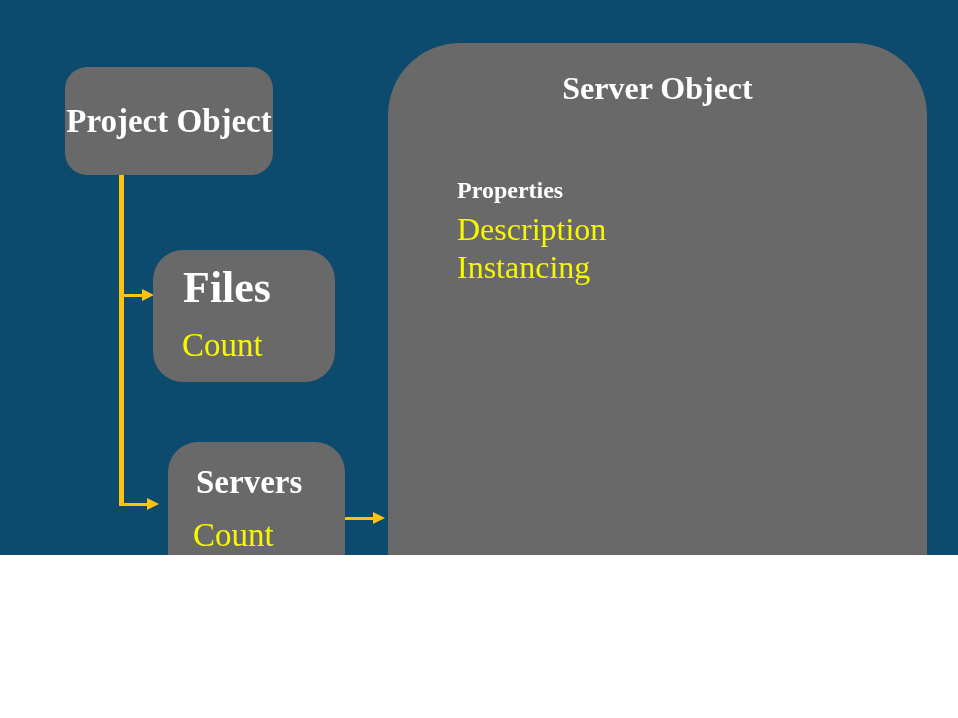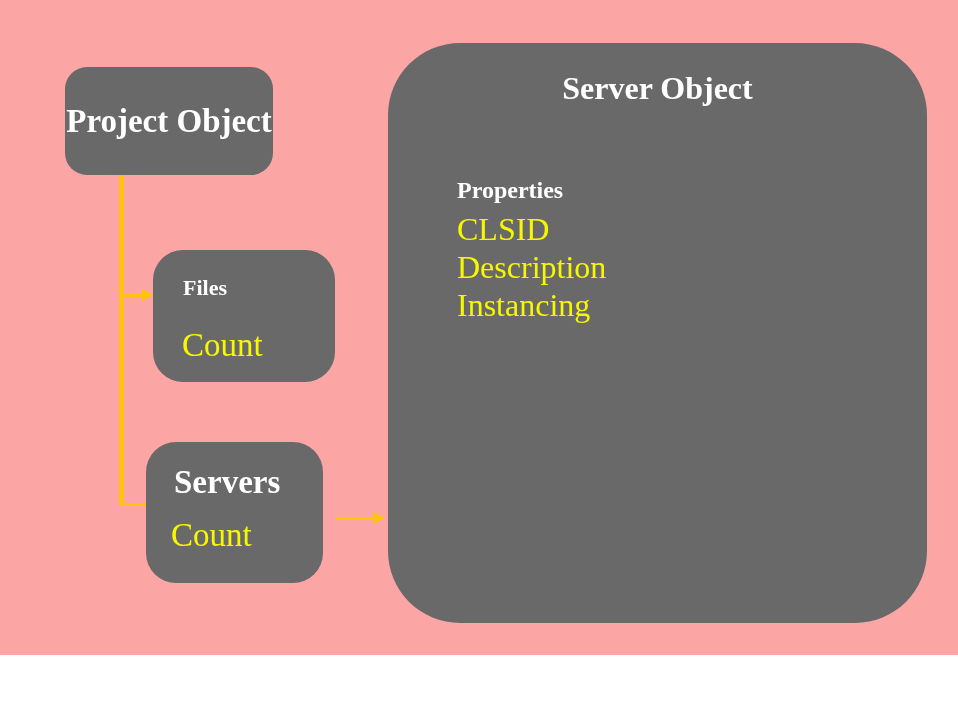--- a/index.html
+++ b/index.html
@@ -1,20 +1,20 @@
 <!DOCTYPE html>
 <html><head>
 <meta charset="utf-8">
 <style>
   html, body { margin: 0; padding: 0; background: #ffffff; }
   #canvas {
     position: relative;
     width: 958px;
-    height: 655px;
-    background: #fca5a5;
+    height: 555px;
+    background: #0c4a6e;
     overflow: hidden;
     font-family: "Liberation Serif", "DejaVu Serif", serif;
   }
   .node { position: absolute; background: #696969; }
 
   
   .node-project {
     left: 65px; top: 67px; width: 208px; height: 108px;
     border-radius: 22px;
     display: flex; align-items: center; justify-content: center;
@@ -24,30 +24,30 @@
     white-space: nowrap;
   }
 
   
   .node-files {
     left: 153px; top: 250px; width: 182px; height: 132px;
     border-radius: 30px;
   }
   .node-files .title {
     position: absolute; left: 30px; top: 21px;
-    color: #ffffff; font-weight: bold; font-size: 22px; line-height: 33px;
+    color: #ffffff; font-weight: bold; font-size: 44px; line-height: 33px;
   }
   .node-files .member {
     position: absolute; left: 29px; top: 79px;
     color: #f7f700; font-size: 33px; line-height: 33px;
   }
 
   
   .node-servers {
-    left: 146px; top: 442px; width: 177px; height: 141px;
+    left: 168px; top: 442px; width: 177px; height: 141px;
     border-radius: 30px;
   }
   .node-servers .title {
     position: absolute; left: 28px; top: 24px;
     color: #ffffff; font-weight: bold; font-size: 33px; line-height: 33px;
   }
   .node-servers .member {
     position: absolute; left: 25px; top: 77px;
     color: #f7f700; font-size: 33px; line-height: 33px;
   }
@@ -114,19 +114,18 @@
 
   <div class="node node-servers">
     <div class="title">Servers</div>
     <div class="member">Count</div>
   </div>
 
   <div class="node node-serverobj">
     <div class="title">Server Object</div>
     <div class="section-label">Properties</div>
     <div class="prop-list">
-      <div class="prop-item">CLSID</div>
       <div class="prop-item">Description</div>
       <div class="prop-item">Instancing</div>
     </div>
   </div>
 
 </div>
 
 </body></html>

